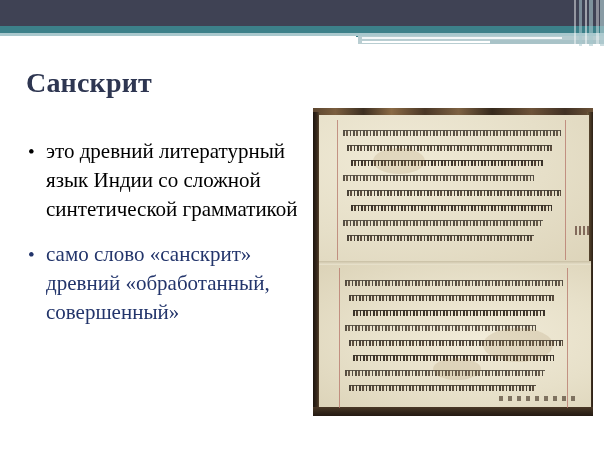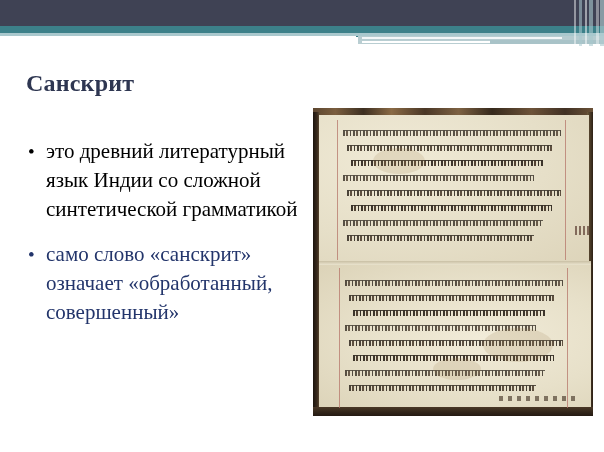--- a/index.html
+++ b/index.html
@@ -120,21 +120,21 @@
   .vs5 { left: 596px; width: 3px; background: rgba(255,255,255,0.4); }
   .vs6 { left: 600px; width: 4px; background: rgba(175,203,208,0.65); }
 
   
   .title {
     position: absolute;
     left: 26px;
     top: 63px;
     font-family: "Liberation Serif", "DejaVu Serif", serif;
     font-weight: bold;
-    font-size: 24px;
+    font-size: 28px;
     line-height: 40px;
     color: #2e3651;
     letter-spacing: 0.2px;
     white-space: nowrap;
   }
 
   
   .body-col {
     position: absolute;
     left: 28px;
@@ -318,21 +318,21 @@
 
   <div class="body-col">
 
     <div class="bullet bullet-1">
       <span class="bullet-mark">•</span>
       <span class="bullet-text">это древний литературный язык Индии со сложной синтетической грамматикой</span>
     </div>
 
     <div class="bullet bullet-2">
       <span class="bullet-mark">•</span>
-      <span class="bullet-text">само слово «санскрит» означает «обработанный, совершенный»</span>
+      <span class="bullet-text">само слово «санскрит» древний «обработанный, совершенный»</span>
     </div>
 
   </div>
 
   <div class="picture">
     <div class="ms-top-edge"></div>
     <div class="ms-left-spine"></div>
     <div class="ms-right-spine"></div>
 
     <div class="ms-page ms-page-upper"></div>

